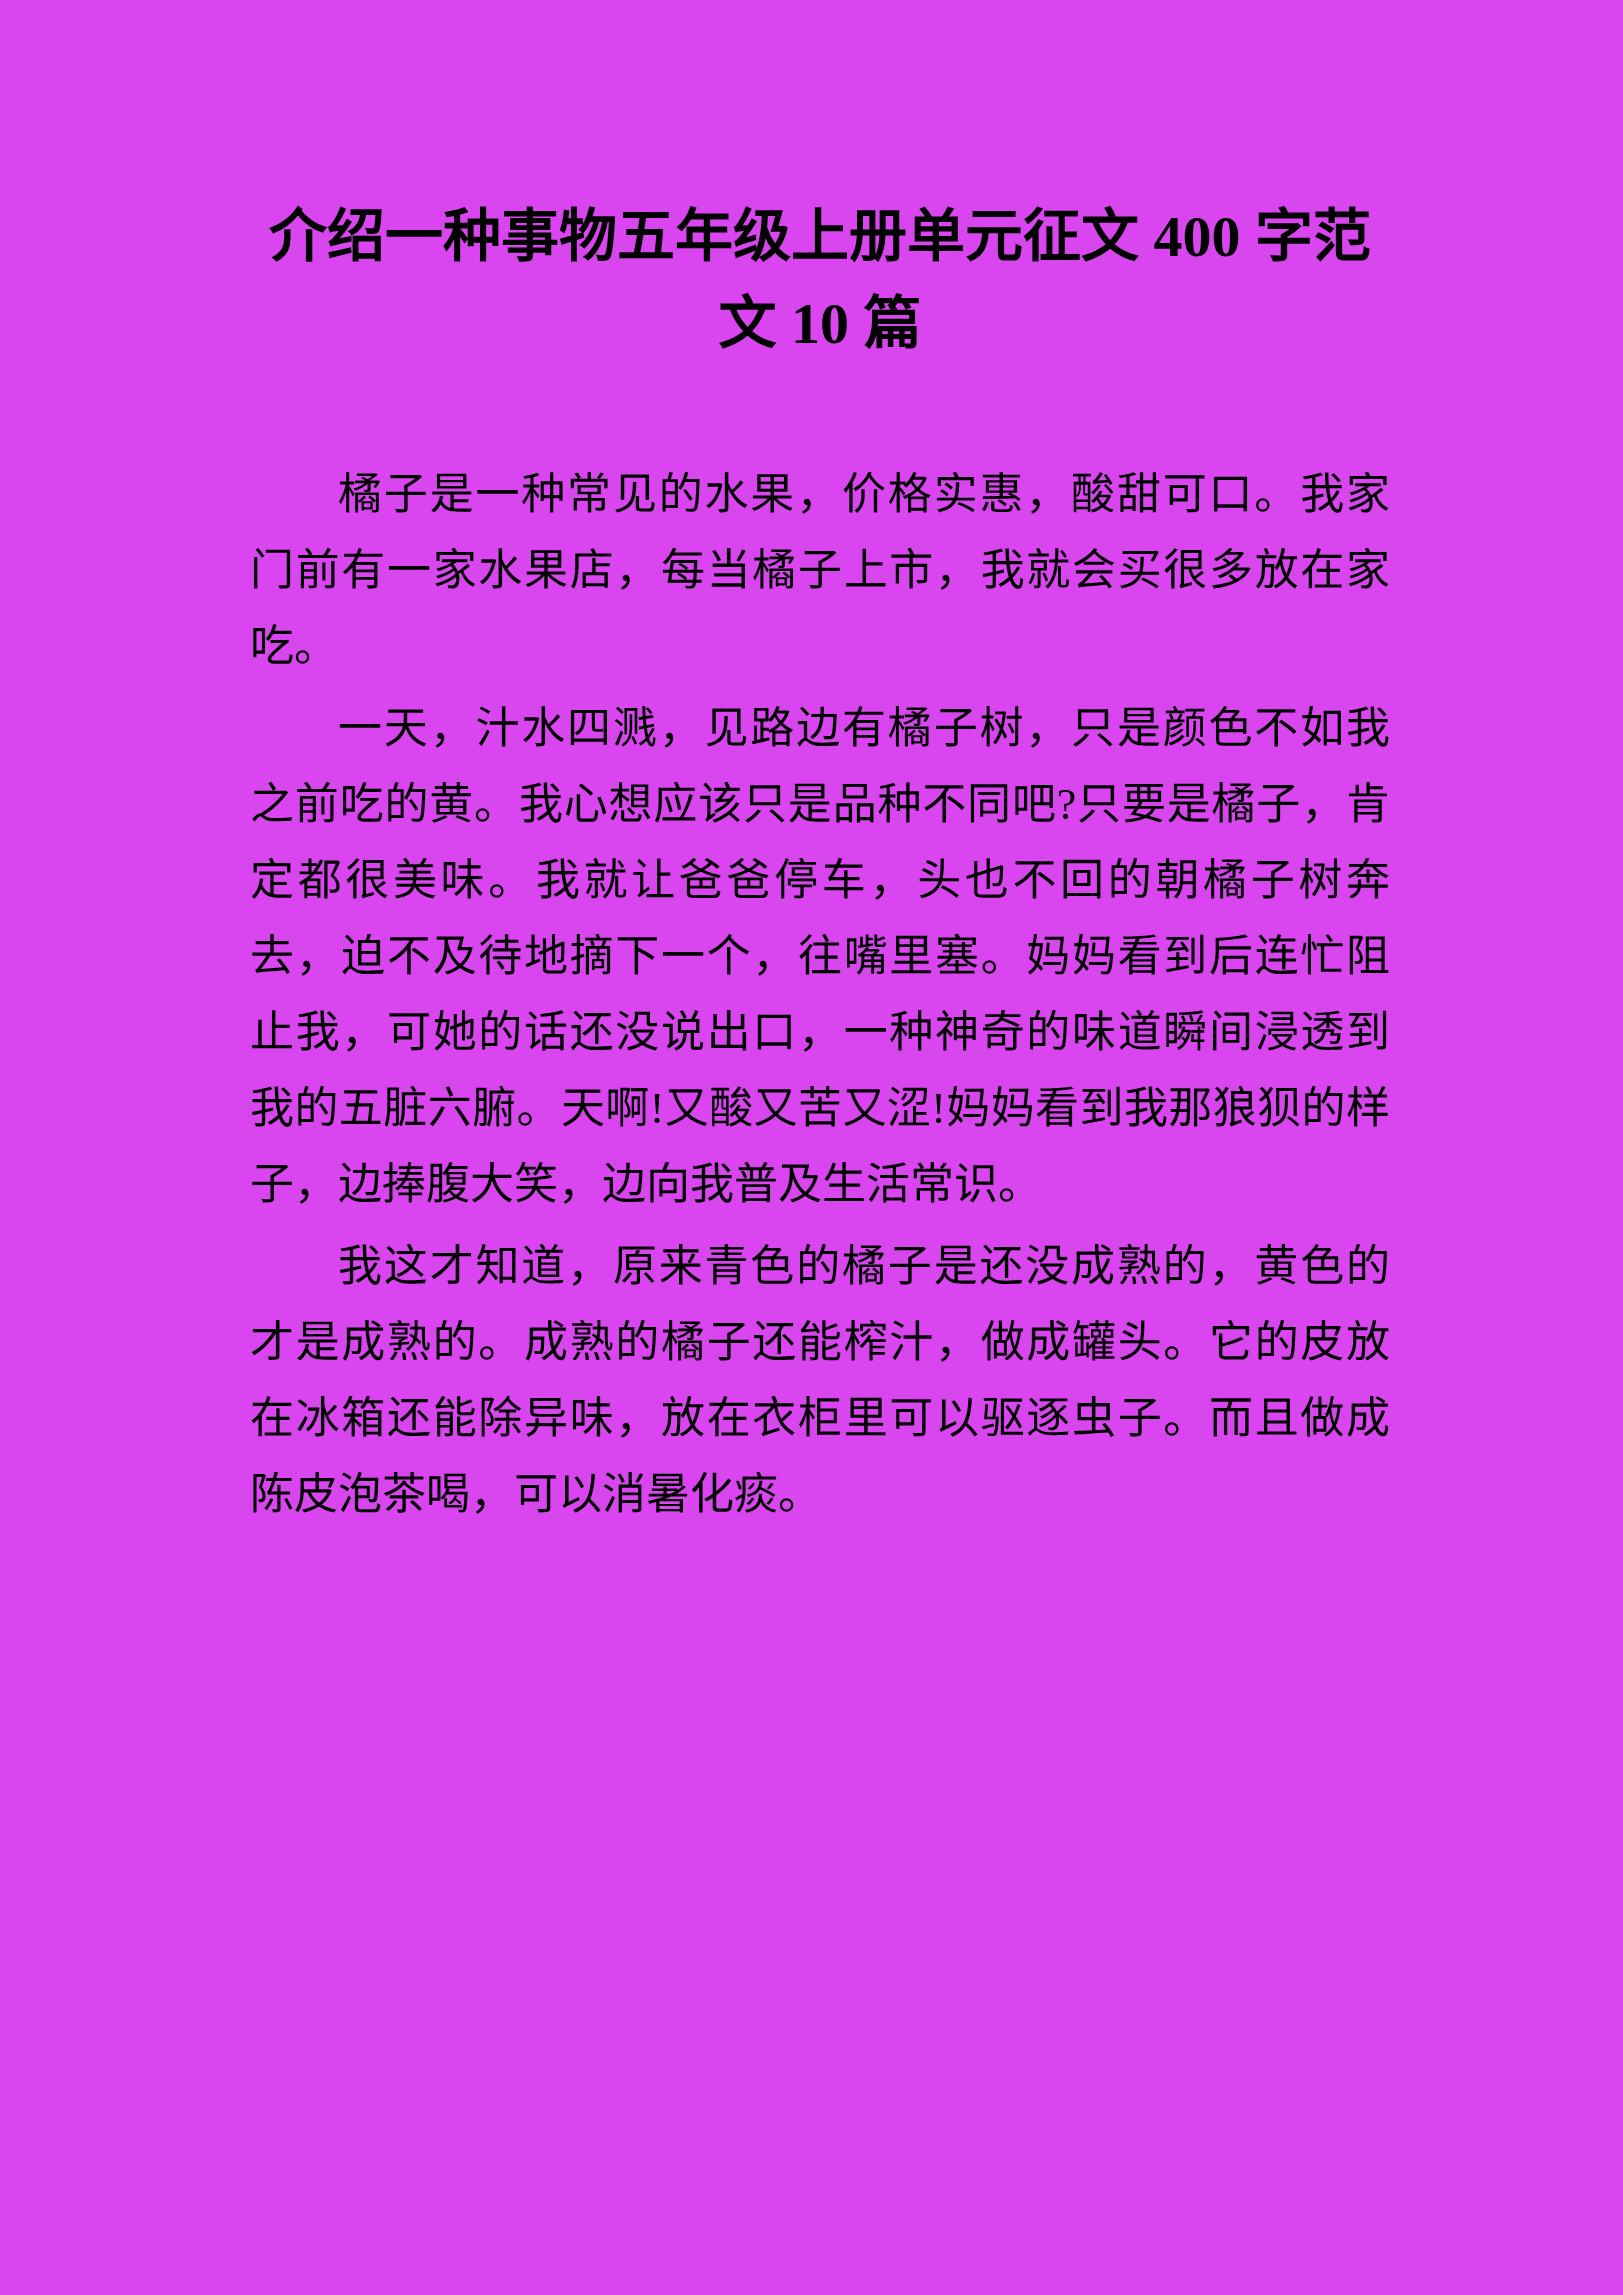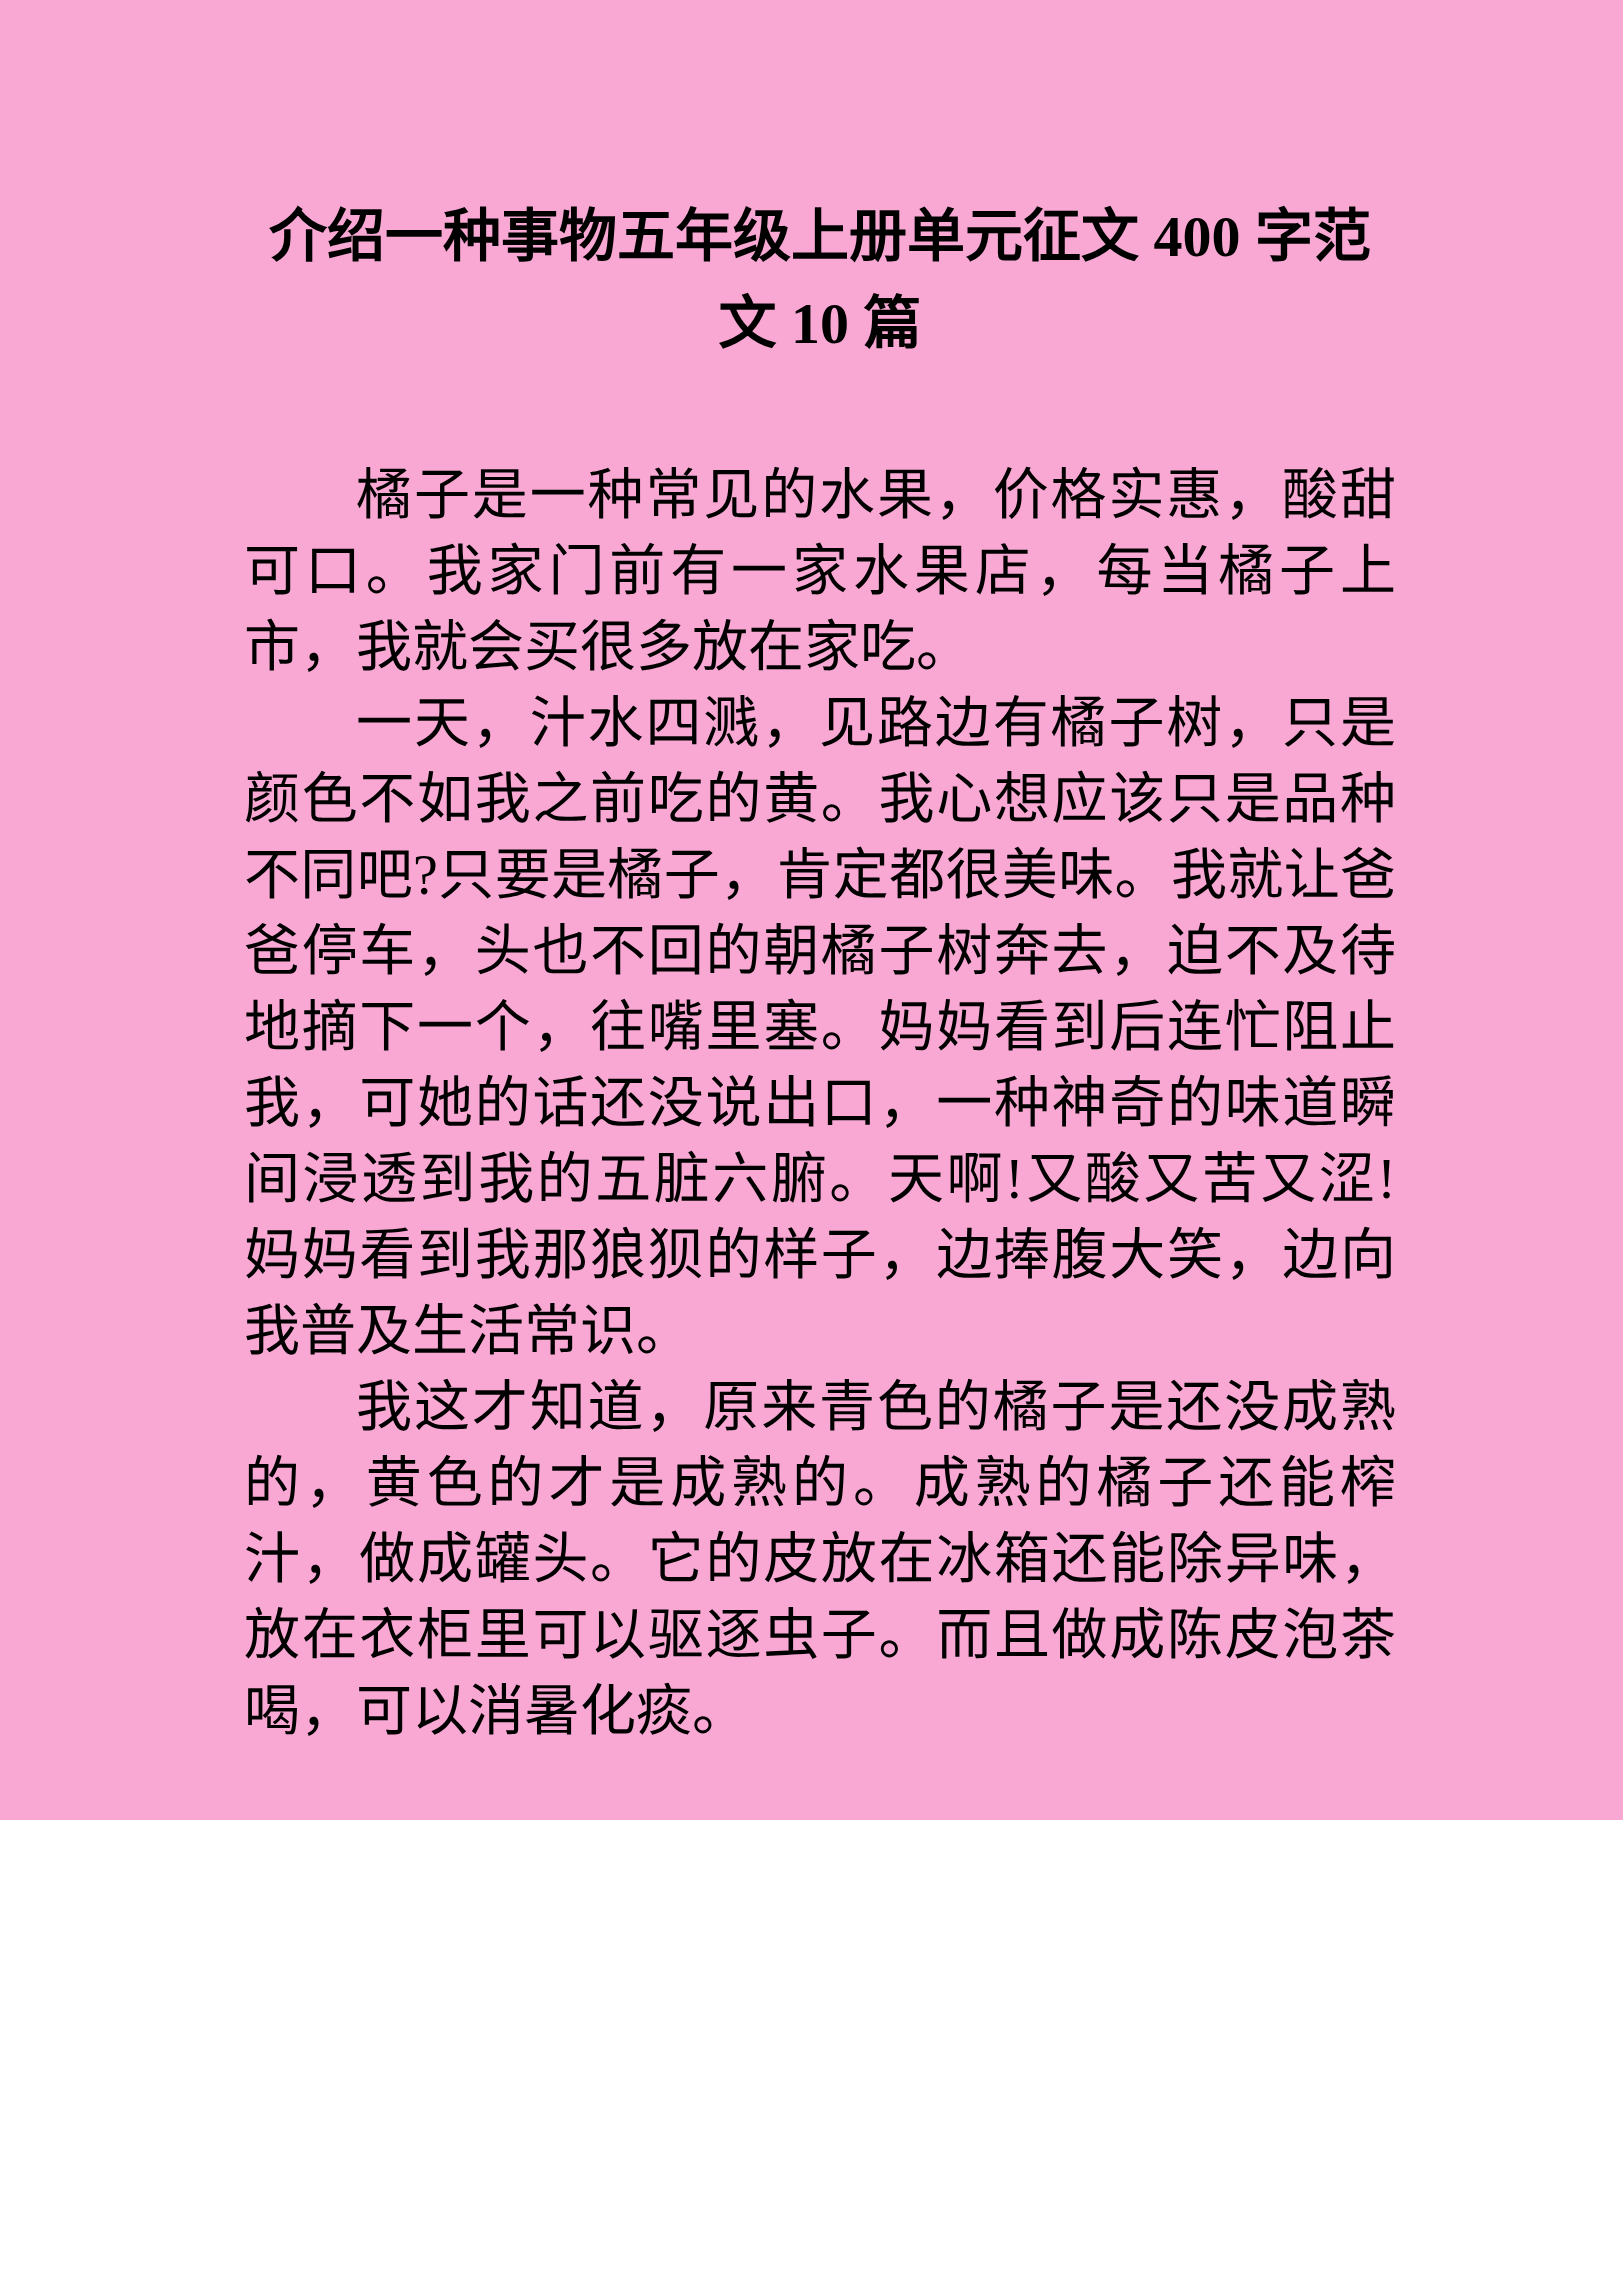--- a/index.html
+++ b/index.html
@@ -3,40 +3,40 @@
 <meta charset="utf-8">
 <style>
   html, body {
     margin: 0;
     padding: 0;
     background: #ffffff;
   }
   .page {
     position: relative;
     width: 1623px;
-    height: 1820px;
-    background: #f9a8d4;
+    height: 2295px;
+    background: #d946ef;
     color: #000000;
     box-sizing: border-box;
     padding: 193px 227px 0 244px;
     font-family: "Liberation Serif", "DejaVu Serif", serif;
     overflow: hidden;
   }
   .doc-title {
     font-size: 58px;
     line-height: 87px;
     font-weight: bold;
     text-align: center;
     margin: 0 0 90px 0;
     letter-spacing: 0;
   }
   .doc-paragraph {
-    font-size: 56px;
+    font-size: 44px;
     line-height: 76px;
-    margin: 0;
+    margin: 6px;
     text-align: justify;
     text-indent: 2em;
     word-break: normal;
     overflow-wrap: break-word;
   }
 </style>
 </head>
 <body>
 
 <div class="page">

